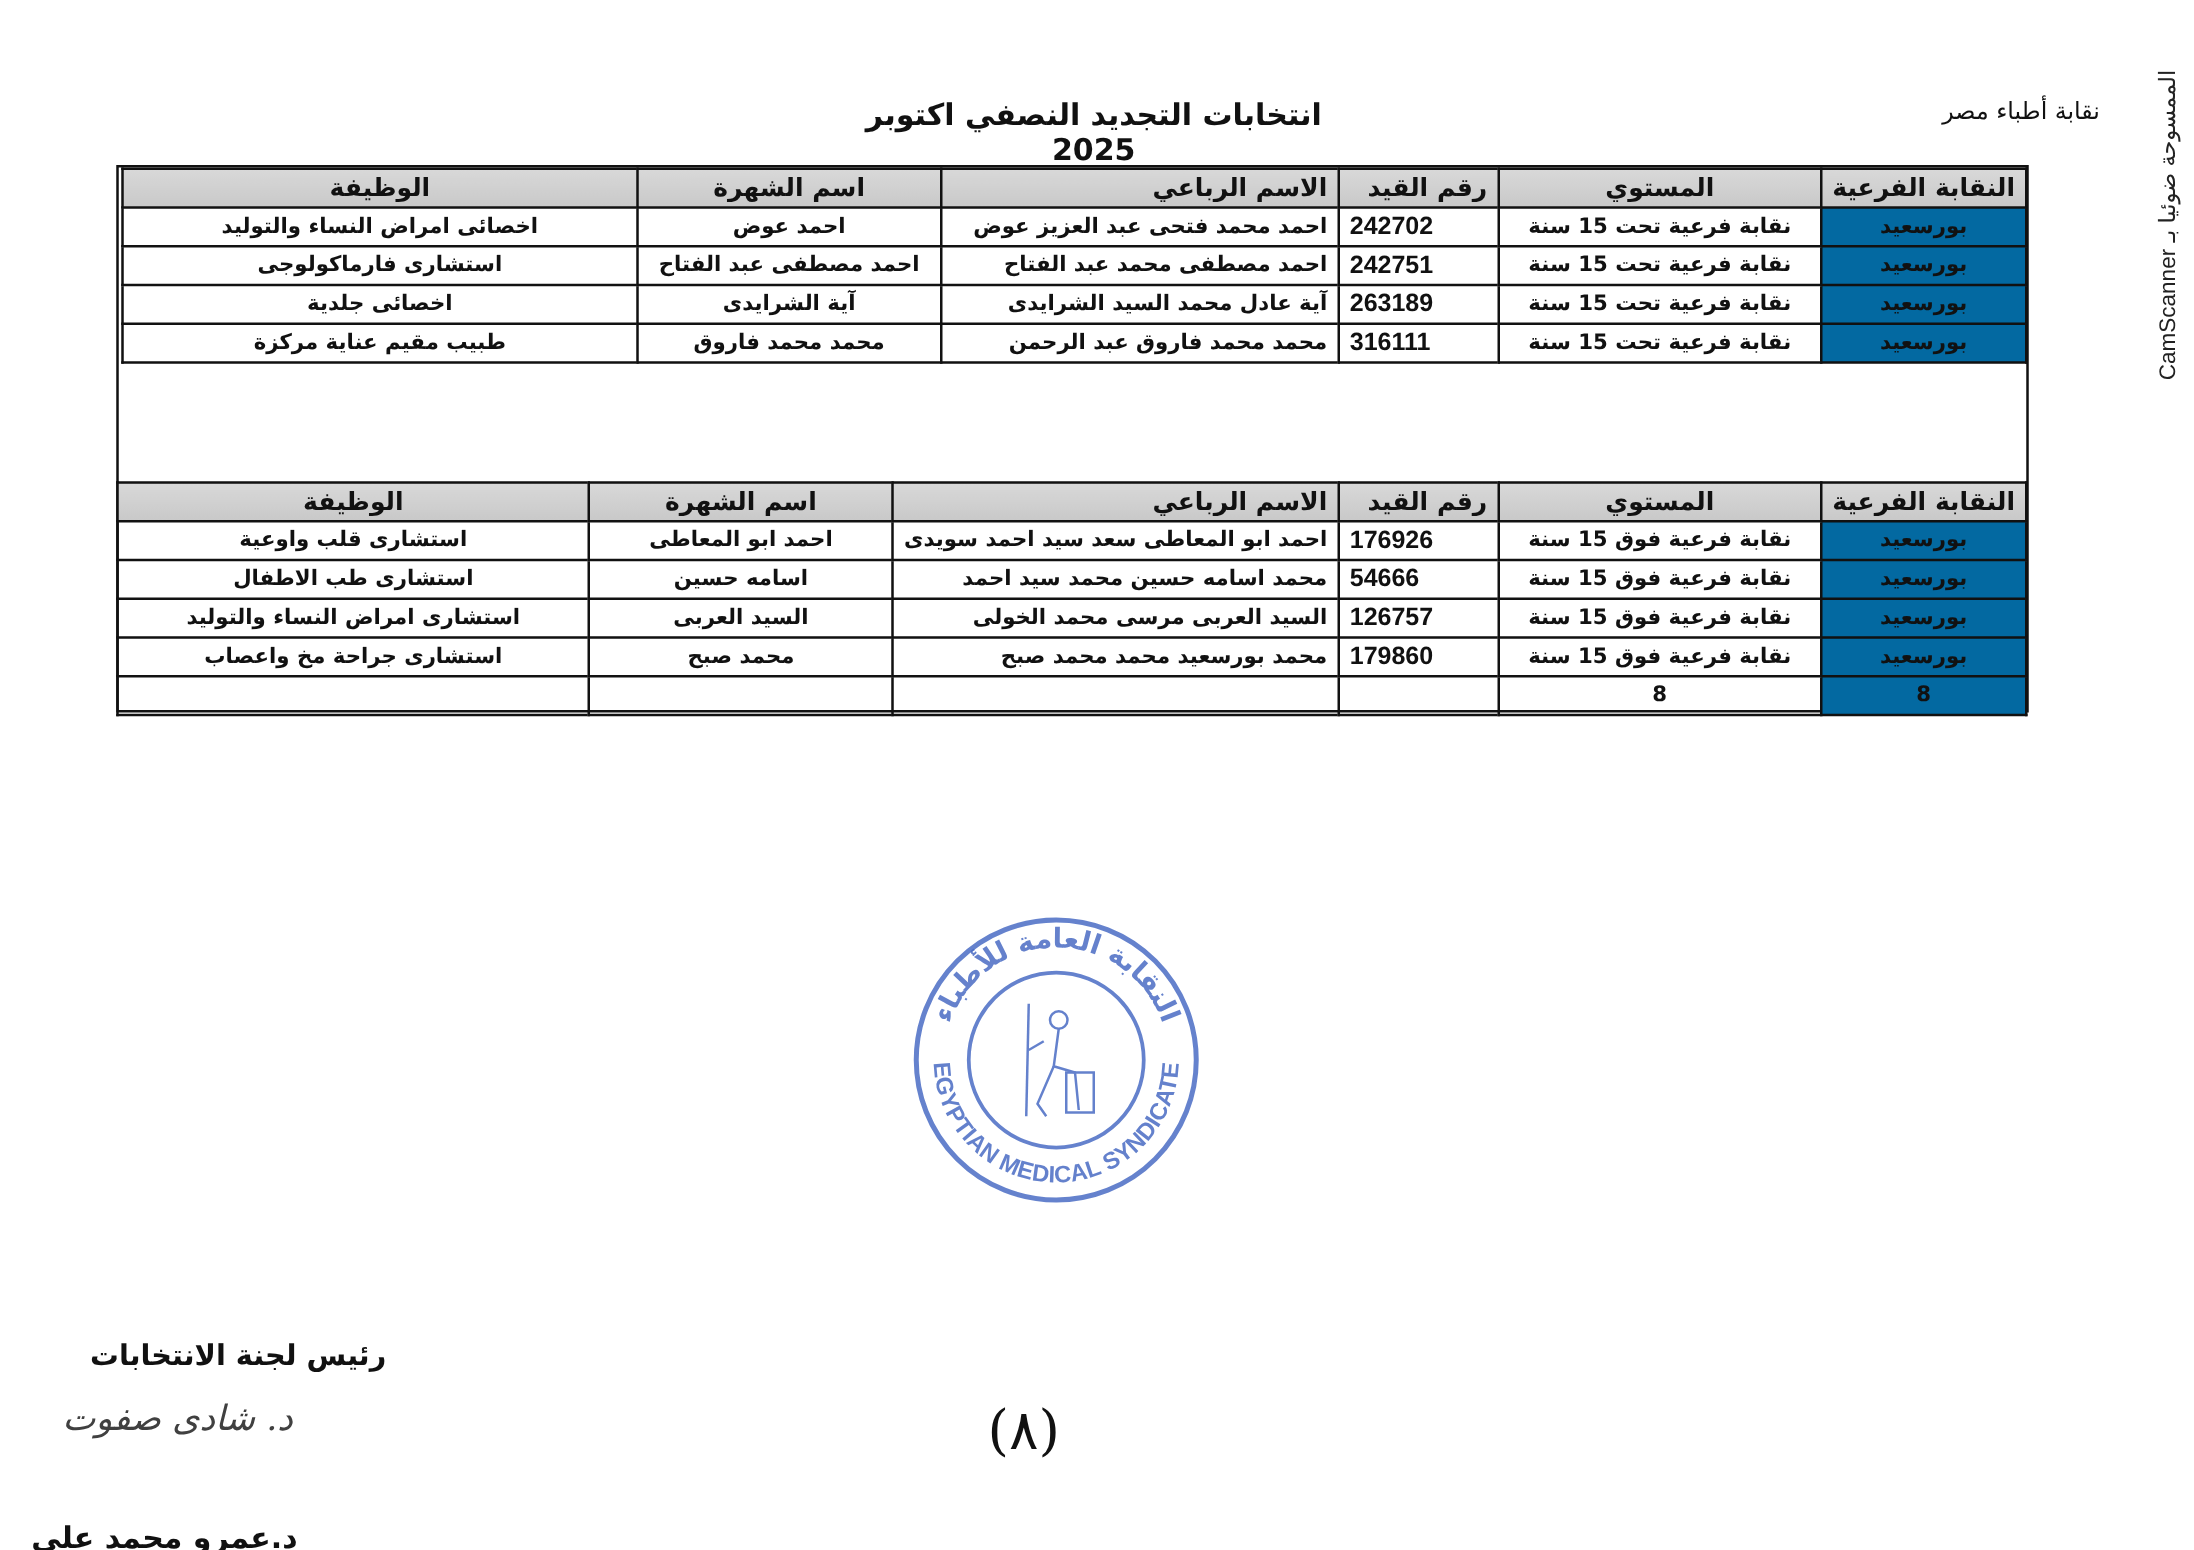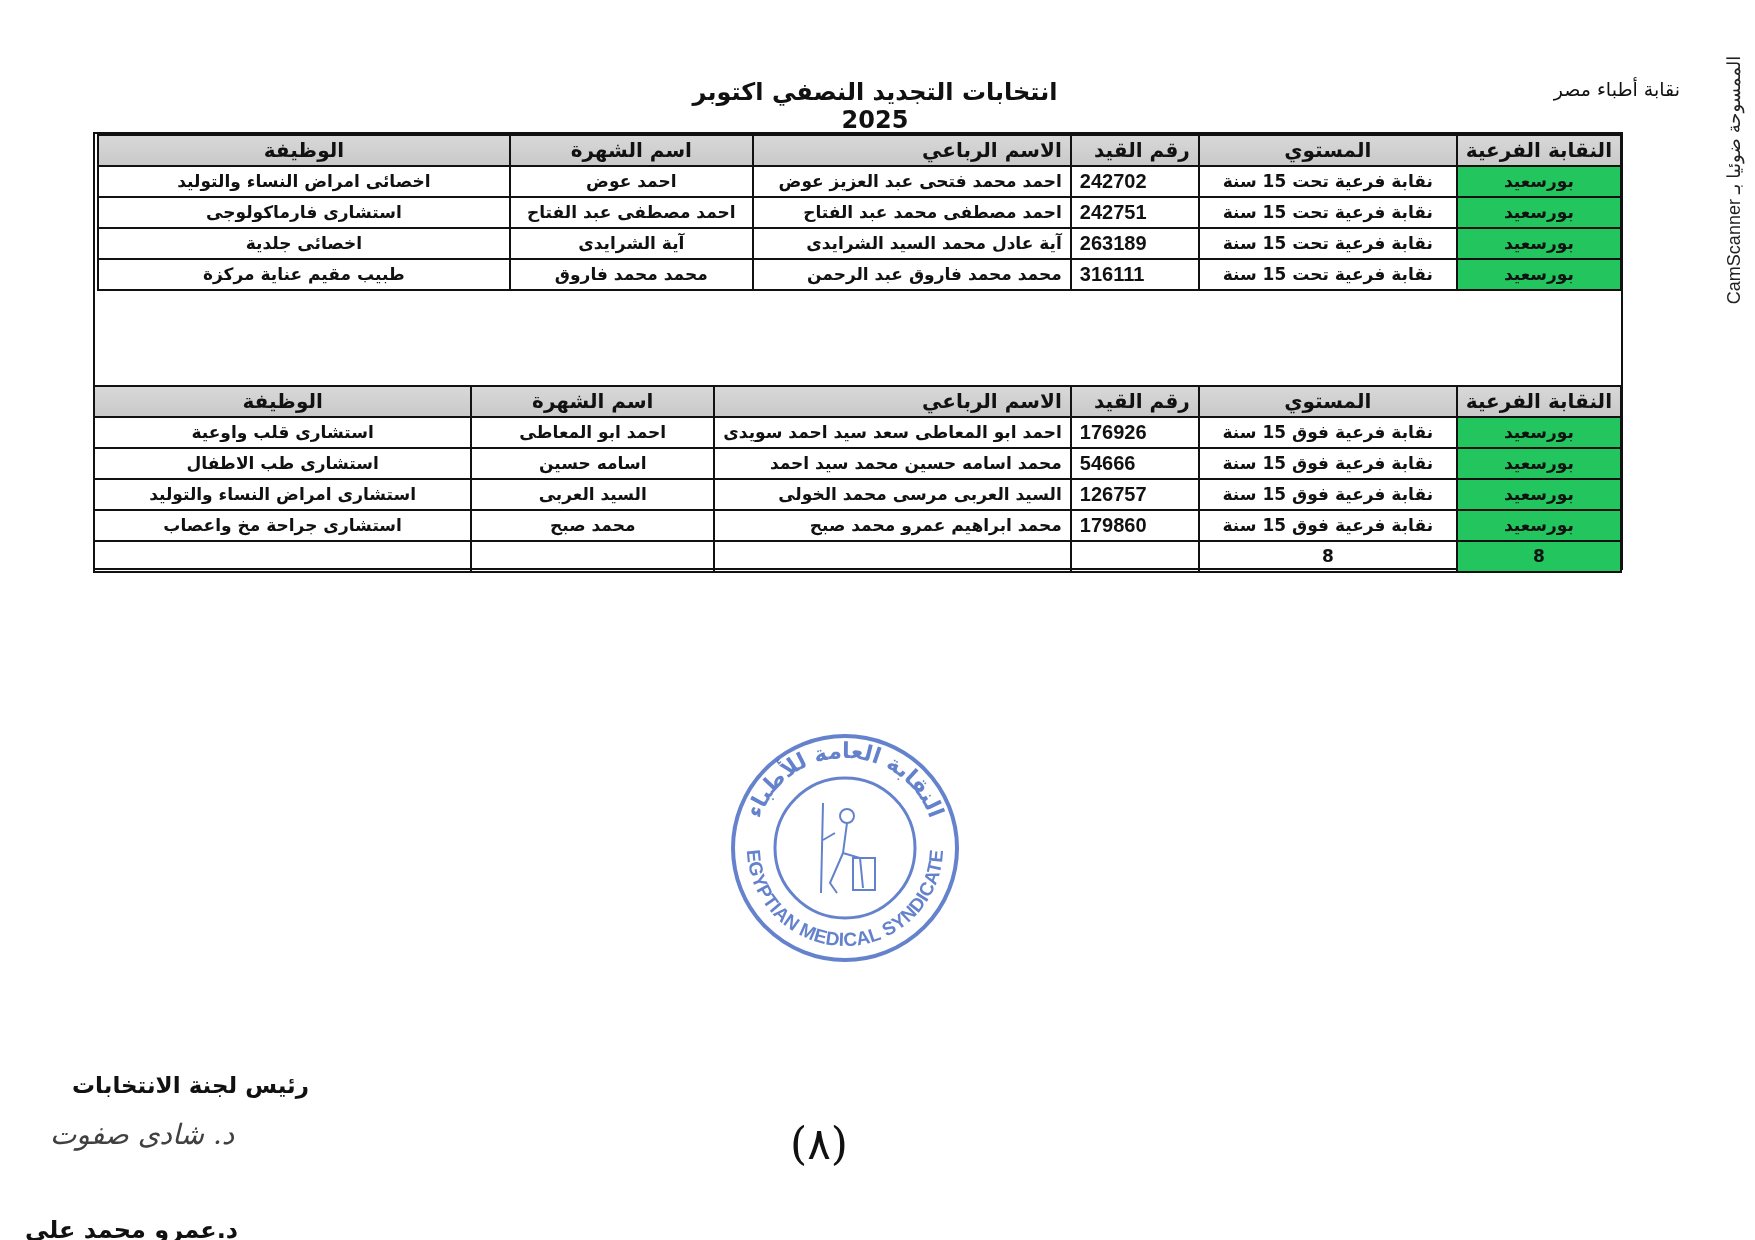--- a/index.html
+++ b/index.html
@@ -29,21 +29,21 @@
   table.grid {
     position:absolute; border-collapse:collapse; direction:rtl;
     font-weight:bold; font-size:17px;
   }
   table.grid td, table.grid th {
     border:2px solid #111; padding:0 8px; height:29px; line-height:29px; white-space:nowrap;
   }
   table.grid th { background:linear-gradient(#d8d8d8,#c9c9c9); font-weight:bold; font-size:20px; }
   .t1 { left:97px; top:134px; width:1525px; }
   .t2 { left:93px; top:385px; width:1529px; }
-  .c-branch { width:146px; text-align:center; background:#22c55e; }
+  .c-branch { width:146px; text-align:center; background:#0369a1; }
   .c-level  { width:240px; text-align:center; }
   .c-id     { width:110px; text-align:left; font-family:"Liberation Sans", sans-serif; font-size:20px; }
   .c-full   { width:300px; text-align:right; }
   .c-known  { width:225px; text-align:center; }
   .c-job    { text-align:center; }
   th.c-id { font-family:"DejaVu Sans", sans-serif; font-size:16px; text-align:right; }
   th.c-full { text-align:right; }
   th.c-branch { background:linear-gradient(#d0d0d0,#c2c2c2); }
   .stamp {
     position:absolute; left:725px; top:728px; width:240px; height:240px;
@@ -153,21 +153,21 @@
       <td class="c-level">نقابة فرعية فوق 15 سنة</td>
       <td class="c-id">126757</td>
       <td class="c-full">السيد العربى مرسى محمد الخولى</td>
       <td class="c-known">السيد العربى</td>
       <td class="c-job">استشارى امراض النساء والتوليد</td>
     </tr>
     <tr>
       <td class="c-branch">بورسعيد</td>
       <td class="c-level">نقابة فرعية فوق 15 سنة</td>
       <td class="c-id">179860</td>
-      <td class="c-full">محمد ابراهيم عمرو محمد صبح</td>
+      <td class="c-full">محمد بورسعيد محمد محمد صبح</td>
       <td class="c-known">محمد  صبح</td>
       <td class="c-job">استشارى جراحة مخ واعصاب</td>
     </tr>
     <tr>
       <td class="c-branch">8</td>
       <td class="c-level">8</td>
       <td class="c-id"></td>
       <td class="c-full"></td>
       <td class="c-known"></td>
       <td class="c-job"></td>

